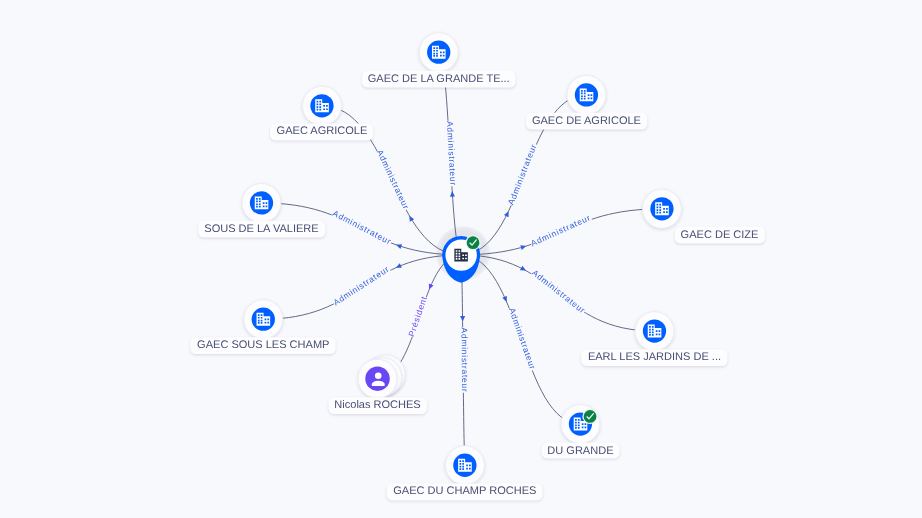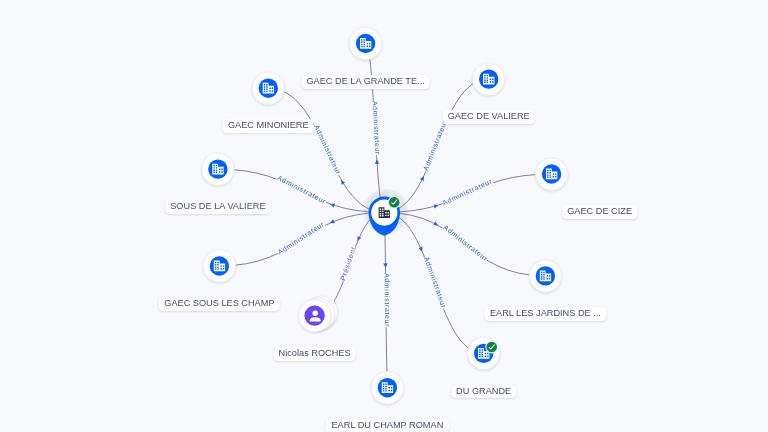--- a/index.html
+++ b/index.html
@@ -1,20 +1,20 @@
 <!DOCTYPE html>
 <html><head>
 <meta charset="utf-8">
 <style>
   html,body{margin:0;padding:0;}
   body{width:768px;height:432px;overflow:hidden;background:#f8f9fd;
        font-family:"Liberation Sans",sans-serif;}
   #stage{position:relative;width:768px;height:432px;background:#f8f9fd;overflow:hidden;}
   svg#graph{position:absolute;left:0;top:0;width:768px;height:432px;display:block;}
-  #labels{position:absolute;left:0;top:16px;width:768px;height:304px;}
+  #labels{position:absolute;left:0;top:0;width:768px;height:304px;}
   .nodelabel{position:absolute;background:#fdfdff;border-radius:4.5px;
     color:#474e70;font-size:9.2px;line-height:13.9px;white-space:nowrap;
     padding:0 5.2px;height:13.9px;transform:translate(-50%,0);
     box-shadow:0 1px 2.2px rgba(70,75,105,.17);}
   .centerlabel{position:absolute;background:#0060ff;border-radius:3.5px;
     color:#ffffff;font-size:9.2px;line-height:15.6px;white-space:nowrap;
     padding:0 8.2px;height:15.6px;width:363.2px;box-sizing:content-box;}
 </style>
 </head>
 <body>
@@ -179,23 +179,23 @@
         </g>
         <g>
           <circle cx="394.2" cy="202.20000000000002" r="6.4" fill="#eaf6ee"></circle>
           <circle cx="394.2" cy="202.20000000000002" r="5.3" fill="#0c8046"></circle>
           <path d="M391.65 202.55 L393.34999999999997 204.20000000000002 L396.95 199.95000000000002" fill="none" stroke="#eafbf0" stroke-width="1.05" stroke-linecap="round" stroke-linejoin="round"></path>
         </g>
       </g>
     </svg>
   <div id="labels">
       <div class="nodelabel" style="left: 365.6px; top: 58.7px;">GAEC DE LA GRANDE TE...</div>
-      <div class="nodelabel" style="left: 488.7px; top: 94.3px;">GAEC DE VALIERE</div>
-      <div class="nodelabel" style="left: 268.3px; top: 103.4px;">GAEC MINONIERE</div>
+      <div class="nodelabel" style="left: 488.7px; top: 94.3px;">GAEC DE AGRICOLE</div>
+      <div class="nodelabel" style="left: 268.3px; top: 103.4px;">GAEC AGRICOLE</div>
       <div class="nodelabel" style="left: 551.6px; top: 189.2px; margin-left: 48px;">GAEC DE CIZE</div>
       <div class="nodelabel" style="left: 217.9px; top: 184.3px;">SOUS DE LA VALIERE</div>
       <div class="nodelabel" style="left: 545.4px; top: 291.1px; text-align: right;">EARL LES JARDINS DE ...</div>
       <div class="nodelabel" style="left: 219.4px; top: 281.2px;">GAEC SOUS LES CHAMP</div>
       <div class="nodelabel" style="left: 314.6px; top: 330.8px;">Nicolas ROCHES</div>
       <div class="nodelabel" style="left: 483.7px; top: 368.6px;">DU GRANDE</div>
-      <div class="nodelabel" style="left: 387.4px; top: 402.9px;">EARL DU CHAMP ROMAN</div>
+      <div class="nodelabel" style="left: 387.4px; top: 402.9px;">GAEC DU CHAMP ROCHES</div>
     </div>
 </div>
 
 </body></html>

